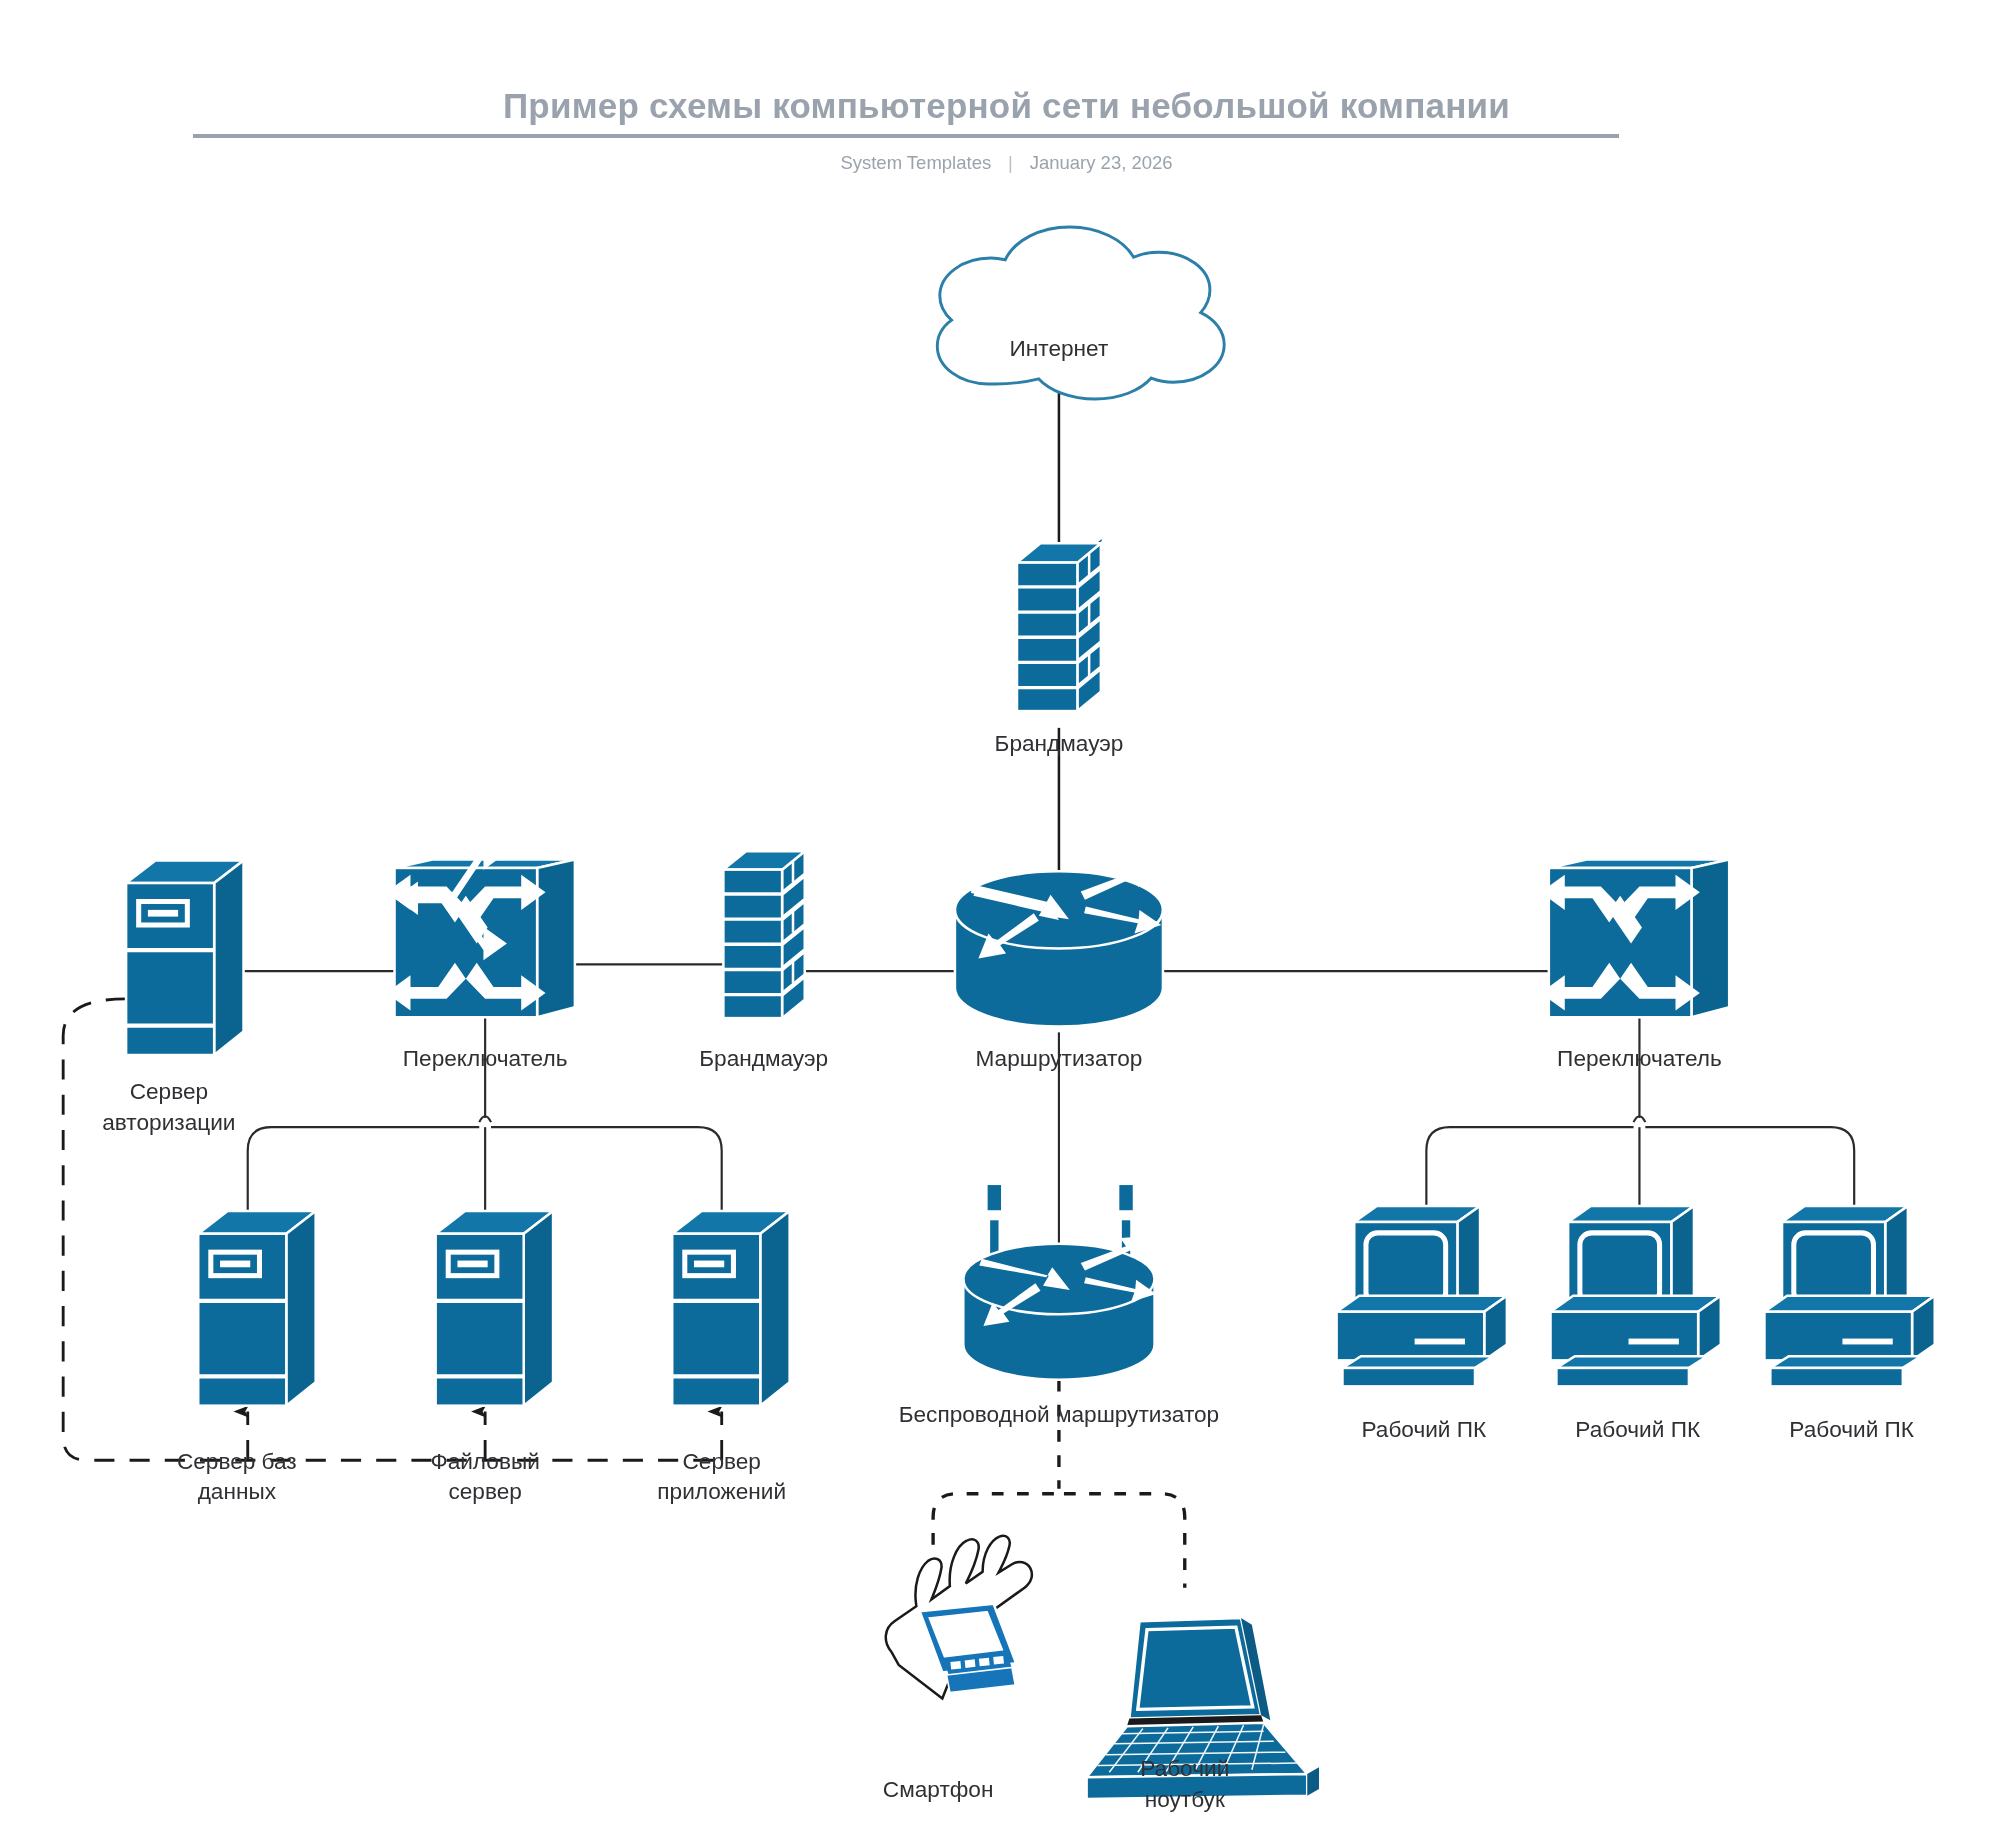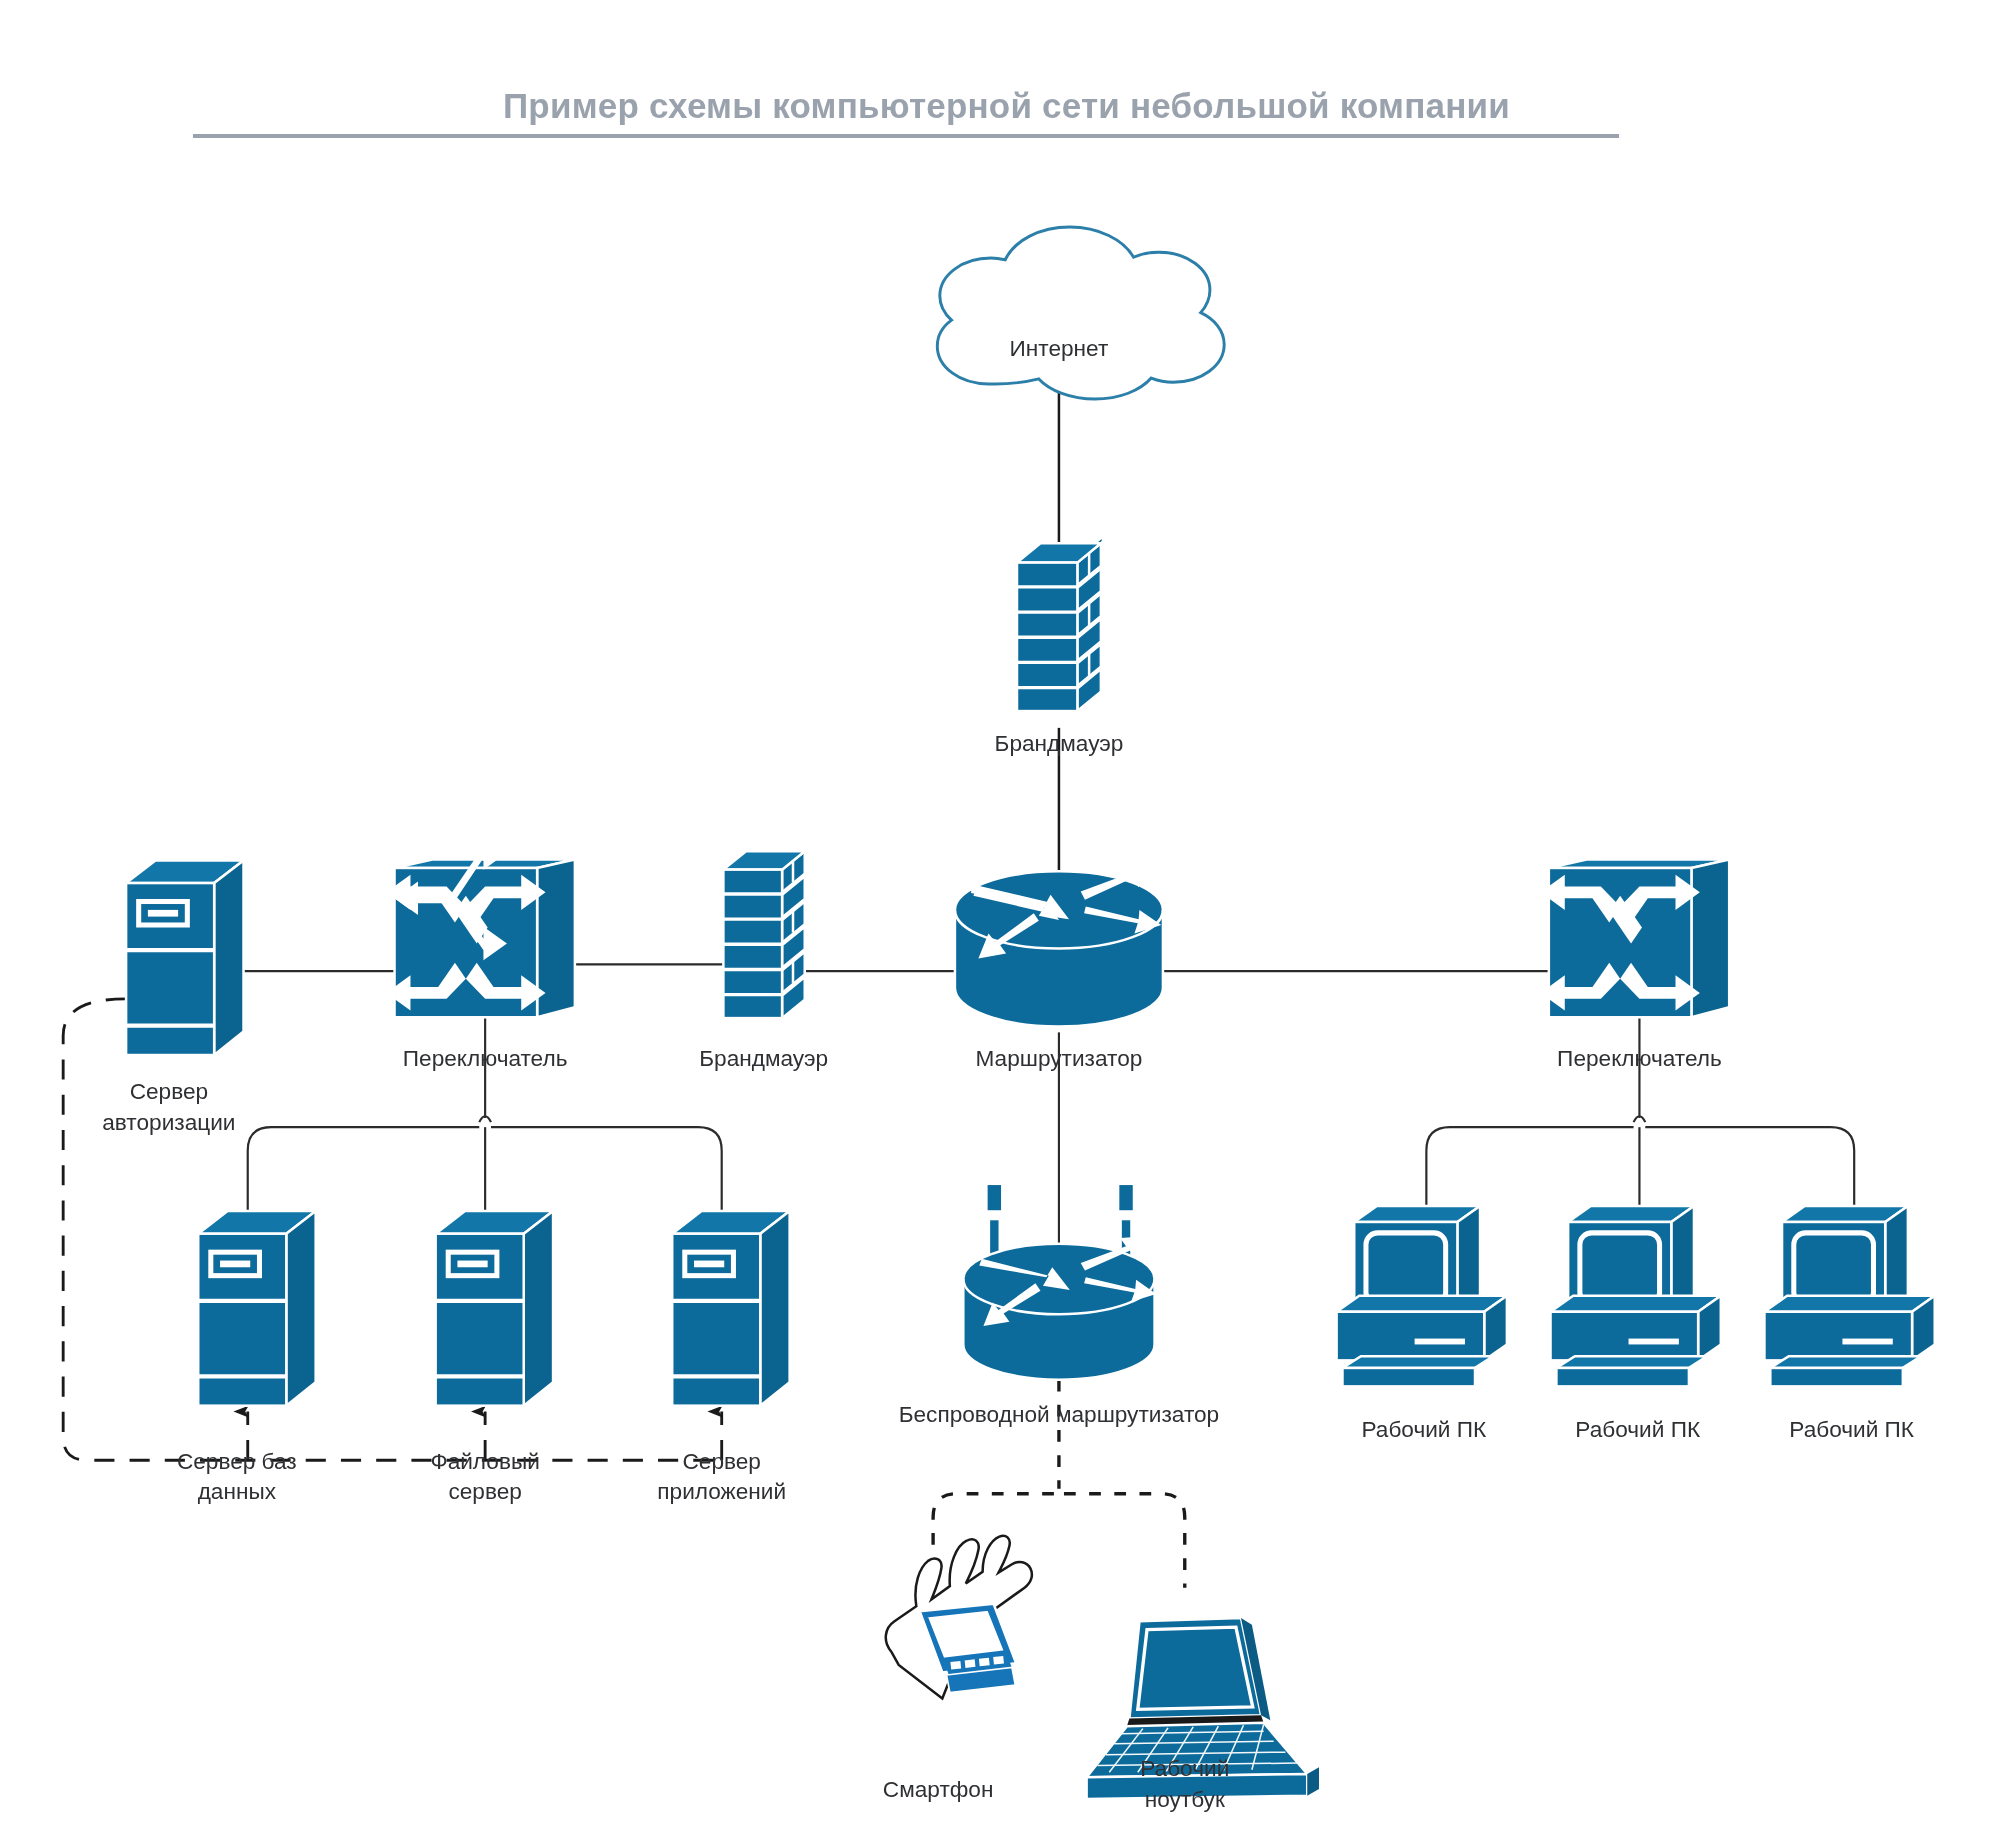--- a/index.html
+++ b/index.html
@@ -42,20 +42,25 @@
             stroke-dasharray:14 16;stroke-linecap:butt;}
 </style>
 </head>
 <body>
 
 <div id="page">
 
   <div id="header">
     <div id="title">Пример схемы компьютерной сети небольшой компании</div>
     <div id="title-rule"></div>
+    <div id="subtitle">
+      <span>System Templates</span>
+      <span class="sep">|</span>
+      <span>January 23, 2026</span>
+    </div>
   </div>
 
   <svg id="canvas" viewBox="0 0 2399 2191" xmlns="http://www.w3.org/2000/svg">
     <defs>
       <marker id="uparrow" markerWidth="16" markerHeight="18" refX="8" refY="17" orient="auto" markerUnits="userSpaceOnUse">
         <path d="M8 0 L15 18 L8 14 L1 18 Z" fill="#1a1a1a"></path>
       </marker>
     </defs>
 
     <g>

